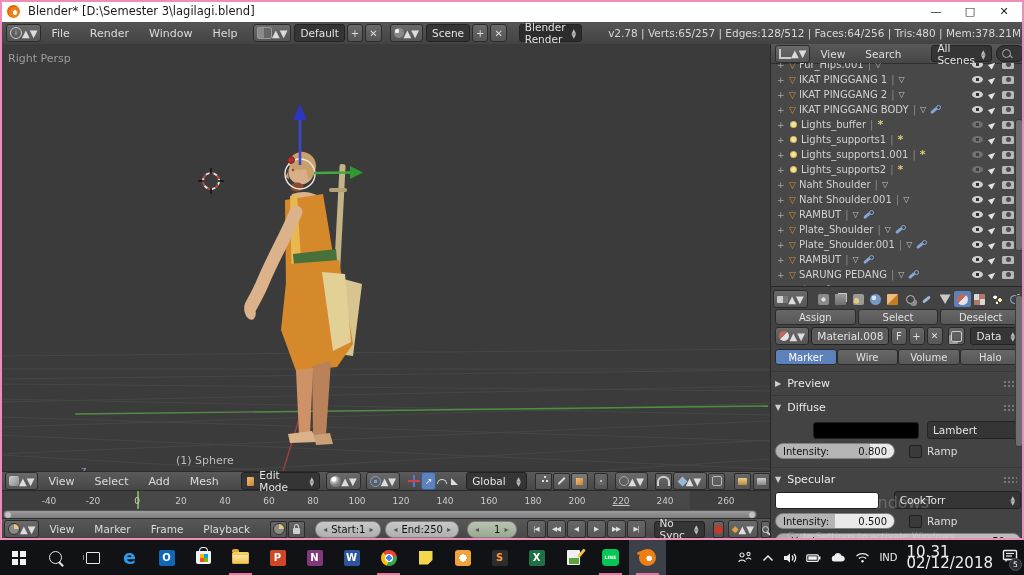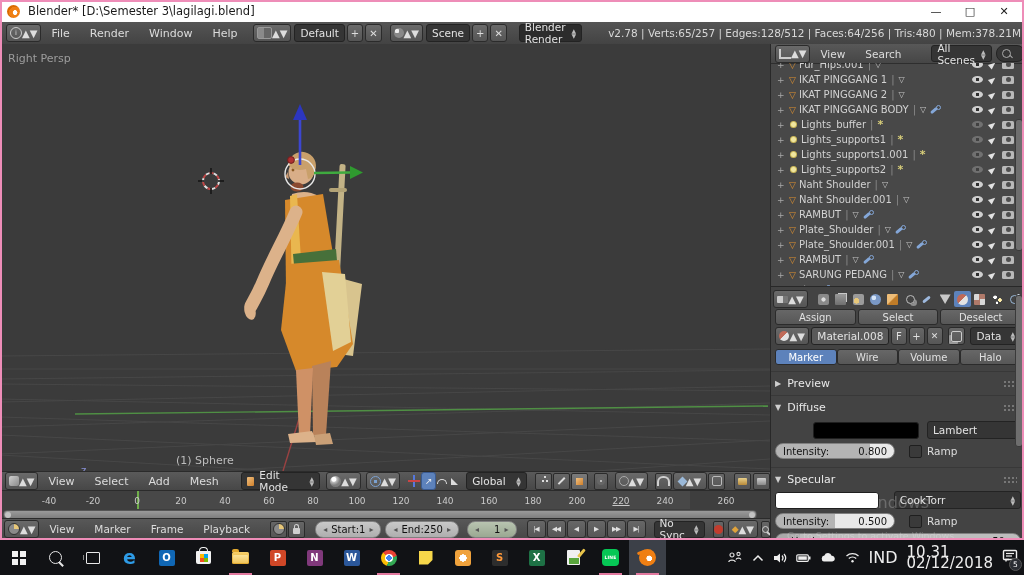--- a/index.html
+++ b/index.html
@@ -141,21 +141,21 @@
   .tb-sticky{width:14px;height:14px;background:#f7d74a;clip-path:polygon(0 0,100% 0,100% 68%,68% 100%,0 100%);}
   .tb-photos{width:16px;height:16px;border-radius:3px;background:radial-gradient(circle,#fff 0 3.5px,#f0a23c 3.8px);}
   .tb-imgedit{width:13px;height:15px;background:#f0f0f0;border-radius:1px;position:relative;}
   .tb-imgedit::before{content:"";position:absolute;left:1.5px;bottom:1.5px;width:10px;height:6px;background:#59a53c;}
   .tb-imgedit::after{content:"";position:absolute;right:-2px;top:-2px;width:2.5px;height:10px;background:#e8c44a;transform:rotate(40deg);border-radius:1px;}
   .tb-line{width:17px;height:17px;border-radius:4px;background:#06c755;color:#fff;font-size:4.5px;font-weight:bold;display:flex;align-items:center;justify-content:center;letter-spacing:.2px;}
   .tb-blender{width:17px;height:17px;border-radius:50%;background:radial-gradient(circle at 60% 55%,#fff 0 2.6px,#ef7f13 3px 8px,#ef7f13 8px);position:relative;}
   .tb-blender::before{content:"";position:absolute;left:-2px;top:2px;width:8px;height:3px;background:#ef7f13;border-radius:2px;transform:rotate(-20deg);}
   #tray{margin-left:auto;display:flex;align-items:center;gap:9px;padding-right:6px;color:#eee;}
   .tray-ico{display:flex;align-items:center;justify-content:center;}
-  #tray-lang{font-size:16px;}
+  #tray-lang{font-size:10px;}
   #tray-clock{font-size:15px;line-height:11px;}
   #tray-notif{position:relative;}
   #notif-badge{position:absolute;right:-4px;bottom:-4px;width:11px;height:11px;border-radius:50%;background:#2a2d33;color:#fff;font-size:7.5px;display:flex;align-items:center;justify-content:center;border:1px solid #555;}
 </style>
 </head>
 <body>
 
 <div id="stage">
 
   <div class="abs pinkline" style="left:0;top:0;width:1024px;height:2px;"></div>

